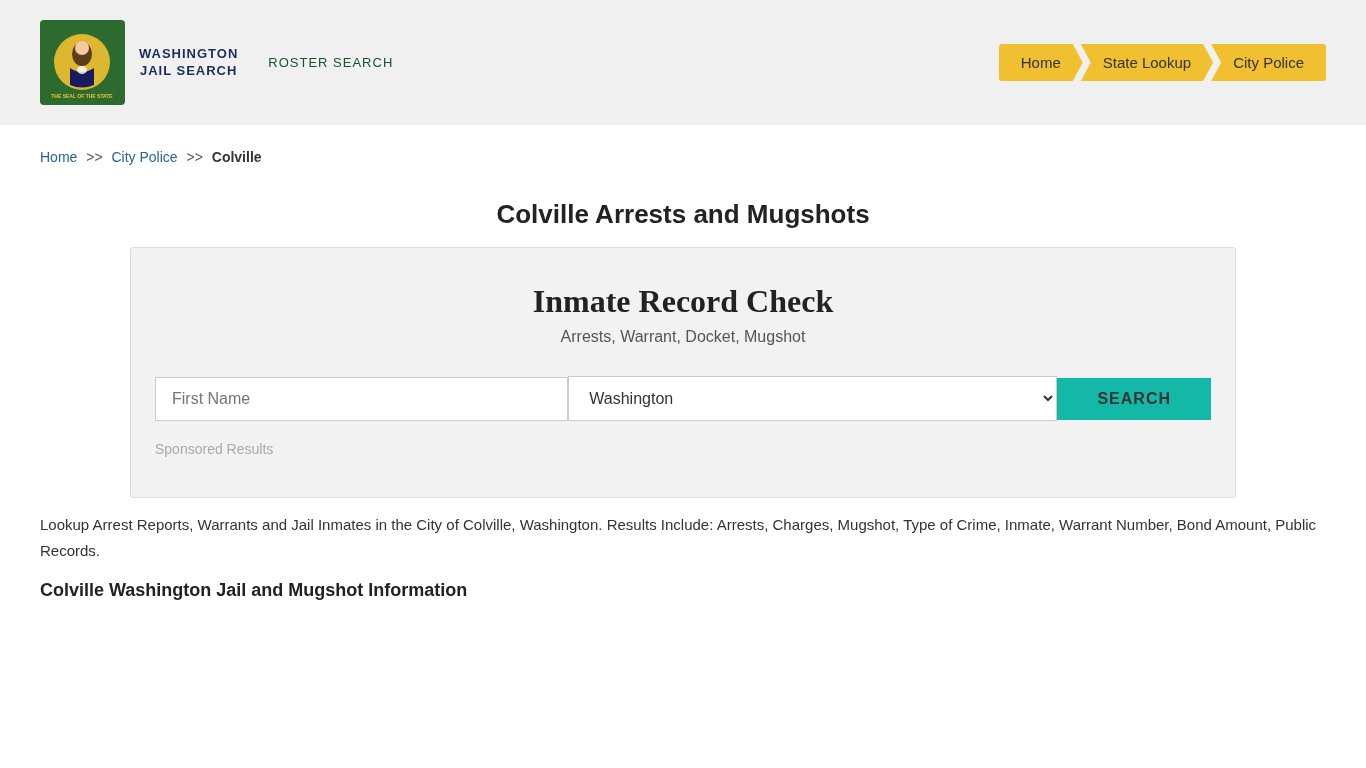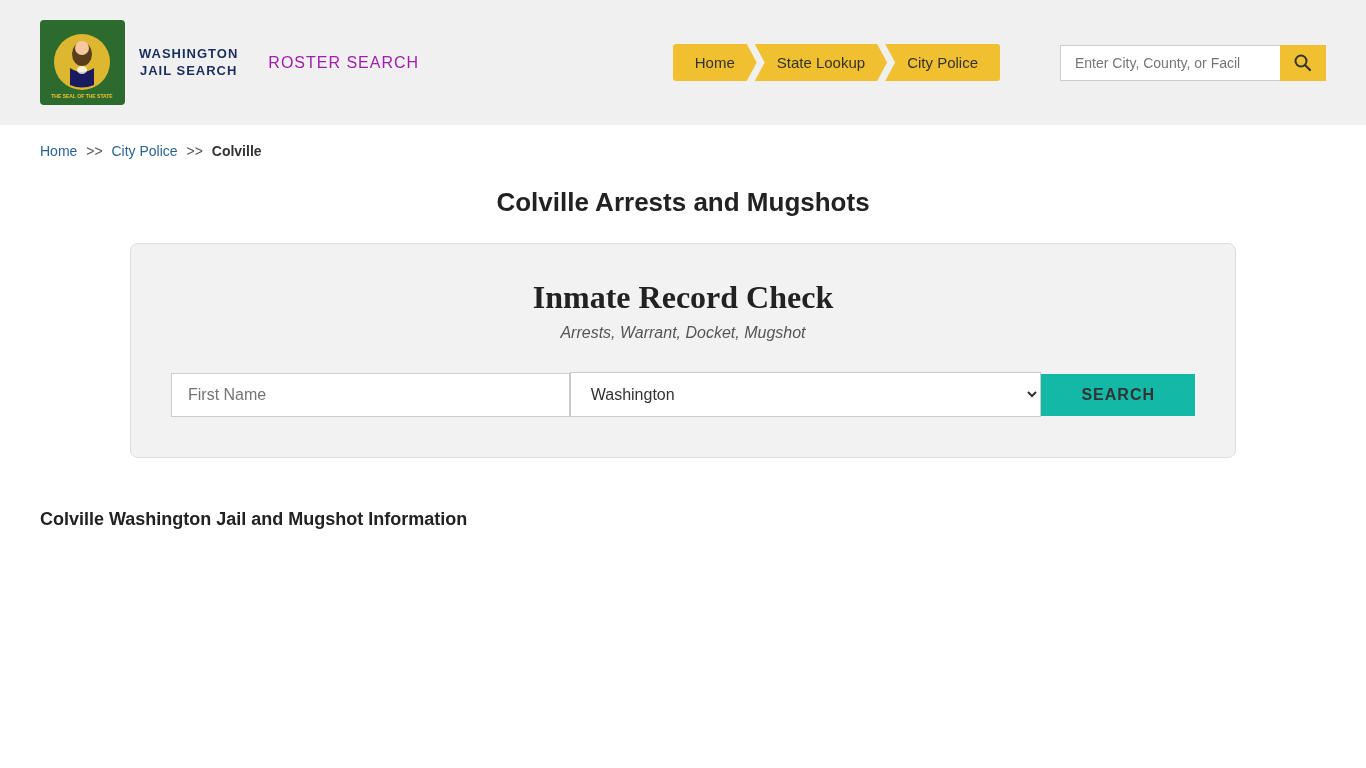--- a/index.html
+++ b/index.html
@@ -29,22 +29,22 @@
       font-family: Arial, sans-serif;
       font-weight: bold;
       font-size: 13px;
       color: #1a2e5e;
       text-align: center;
       line-height: 1.3;
       letter-spacing: 1px;
     }
     .roster-search-label {
       font-family: Arial, sans-serif;
-      font-size: 16px;
-      color: #a21caf;
+      font-size: 13px;
+      color: #14532d;
       font-weight: normal;
       letter-spacing: 1px;
     }
     .nav-area {
       margin-left: auto;
       display: flex;
       align-items: center;
       gap: 0;
     }
     .nav-btn {
@@ -89,21 +89,21 @@
       border: none;
       padding: 9px 14px;
       cursor: pointer;
       display: flex;
       align-items: center;
       justify-content: center;
     }
 
     
     .breadcrumb {
-      padding: 18px 40px;
+      padding: 24px 40px;
       font-family: Arial, sans-serif;
       font-size: 14px;
       color: #555;
     }
     .breadcrumb a {
       color: #2a6496;
       text-decoration: none;
     }
     .breadcrumb .sep {
       margin: 0 5px;
@@ -113,47 +113,46 @@
       font-weight: bold;
       color: #333;
     }
 
     
     .page-title {
       text-align: center;
       font-size: 26px;
       font-weight: bold;
       color: #222;
-      margin: 10px 40px 25px;
+      margin: 10px 40px 17px;
       font-family: Arial, sans-serif;
     }
 
     
     .record-check-box {
       background: #f2f2f2;
       border: 1px solid #ddd;
-      margin: 0 130px 46px;
-      padding: 35px 40px 40px;
-      border-radius: 8px;
+      margin: 0 130px 14px;
+      padding: 35px 24px 40px;
+      border-radius: 3px;
     }
     .record-check-title {
       text-align: center;
       font-size: 32px;
       font-weight: bold;
       color: #222;
       font-family: Georgia, serif;
       margin-bottom: 8px;
     }
     .record-check-subtitle {
       text-align: center;
       font-size: 16px;
       color: #555;
       font-family: Arial, sans-serif;
       margin-bottom: 30px;
-      font-style: italic;
     }
     .record-check-form {
       display: flex;
       gap: 0;
       align-items: center;
     }
     .form-input {
       flex: 1;
       padding: 12px 16px;
       font-size: 16px;
@@ -249,29 +248,20 @@
   </a>
 
   <span class="roster-search-label">ROSTER SEARCH</span>
 
   <div class="nav-area">
     <button class="nav-btn">Home</button>
     <button class="nav-btn">State Lookup</button>
     <button class="nav-btn">City Police</button>
   </div>
 
-  <div class="search-area">
-    <input class="search-input-header" type="text" placeholder="Enter City, County, or Facil" style="">
-    <button class="search-btn-header">
-      <svg width="18" height="18" viewBox="0 0 18 18" fill="none" xmlns="http://www.w3.org/2000/svg">
-        <circle cx="7" cy="7" r="5.5" stroke="#333" stroke-width="2"></circle>
-        <line x1="11.2" y1="11.2" x2="16" y2="16" stroke="#333" stroke-width="2.2" stroke-linecap="round"></line>
-      </svg>
-    </button>
-  </div>
 </div>
 
 <div class="breadcrumb">
   <a href="#">Home</a>
   <span class="sep">&gt;&gt;</span>
   <a href="#">City Police</a>
   <span class="sep">&gt;&gt;</span>
   <span class="current">Colville</span>
 </div>
 
@@ -287,17 +277,19 @@
       <option value="Washington">Washington</option>
       <option value="Alabama">Alabama</option>
       <option value="Alaska">Alaska</option>
       <option value="Arizona">Arizona</option>
       <option value="California">California</option>
       <option value="Oregon">Oregon</option>
     </select>
     <button class="search-btn-main">SEARCH</button>
   </div>
 
+  <div class="sponsored">Sponsored Results</div>
 </div>
 
 <div class="description">
+  <p>Lookup Arrest Reports, Warrants and Jail Inmates in the City of Colville, Washington. Results Include: Arrests, Charges, Mugshot, Type of Crime, Inmate, Warrant Number, Bond Amount, Public Records.</p>
   <p class="section-heading">Colville Washington Jail and Mugshot Information</p>
 </div>
 
 </body></html>

